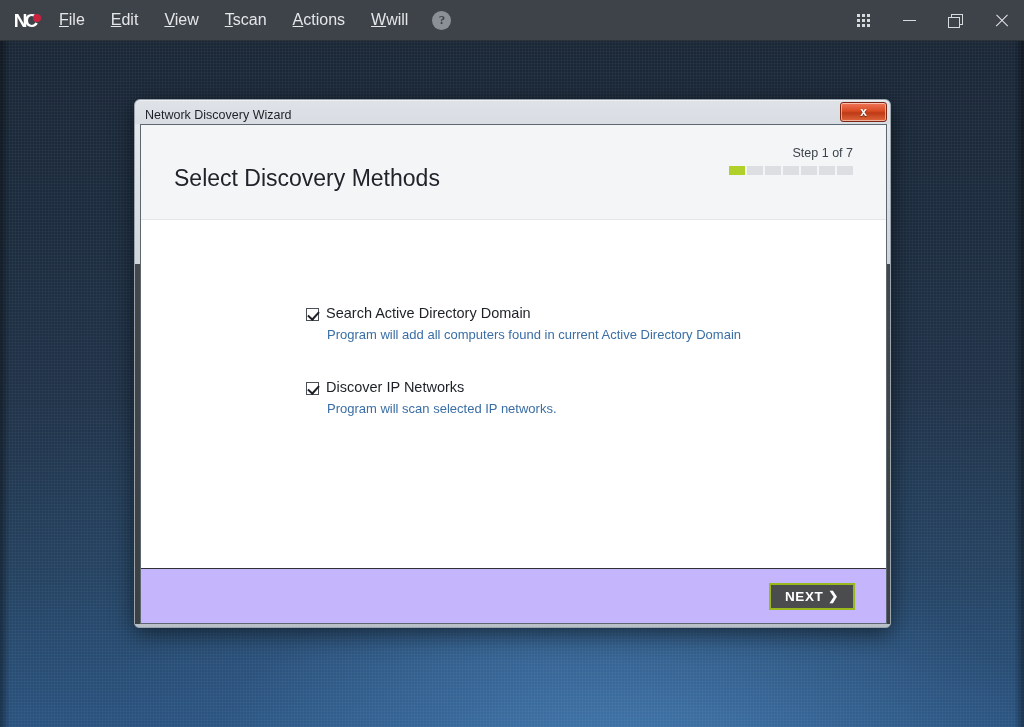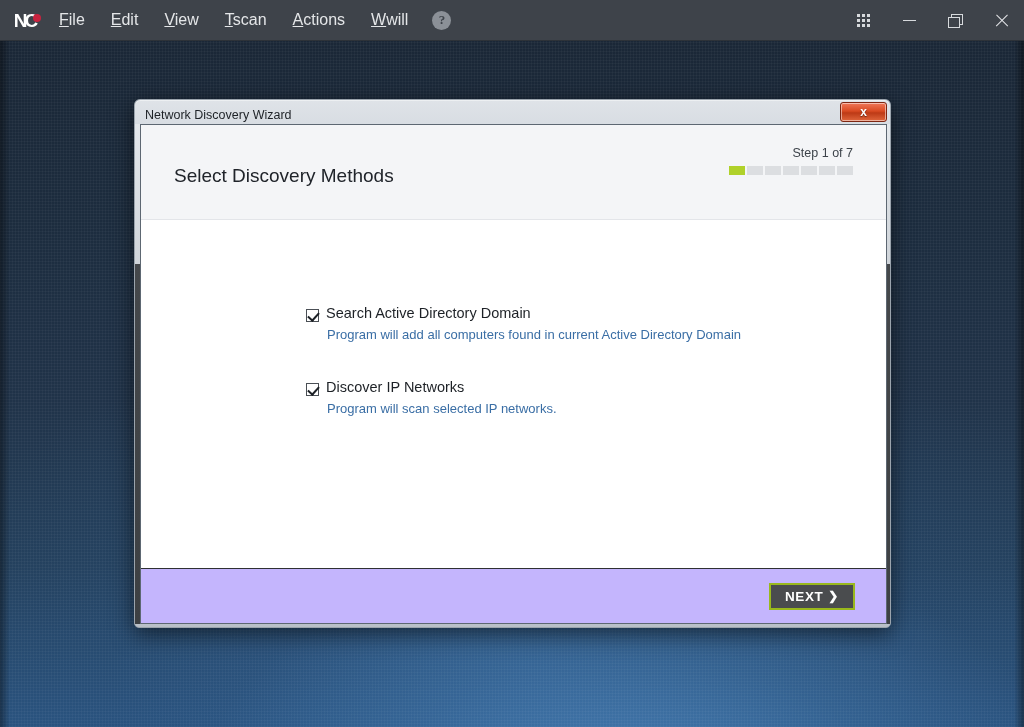--- a/index.html
+++ b/index.html
@@ -208,21 +208,21 @@
   
   #wizard-header {
     position: relative;
     height: 95px;
     background: #f4f5f7;
     border-bottom: 1px solid #e3e5e9;
   }
   #wizard-title {
     position: absolute;
     left: 33px; top: 40px;
-    font-size: 19px;
+    font-size: 23px;
     color: #20242a;
     font-weight: normal;
   }
   #step-block {
     position: absolute;
     right: 33px; top: 21px;
     text-align: right;
   }
   #step-label {
     font-size: 12.5px;
@@ -248,21 +248,21 @@
   }
   .option-row {
     position: absolute;
     left: 165px;
   }
   #opt-1 { top: 84px; }
   #opt-2 { top: 158px; }
 
   .option-head {
     display: flex;
-    align-items: flex-end;
+    align-items: center;
   }
   .cbx {
     width: 13px; height: 13px;
     border: 1px solid #4a4f55;
     background: #ffffff;
     position: relative;
     flex: none;
     margin-top: 3px;
     cursor: default;
   }

